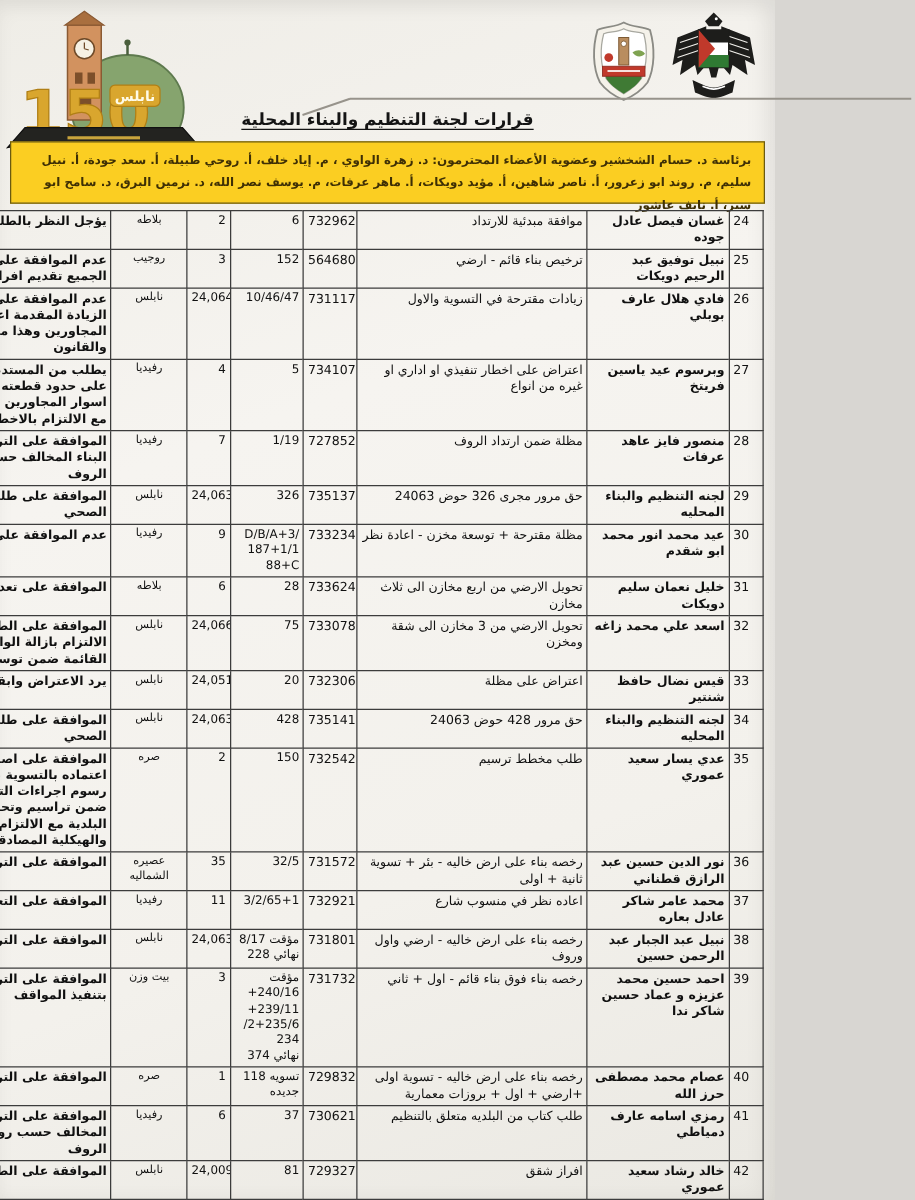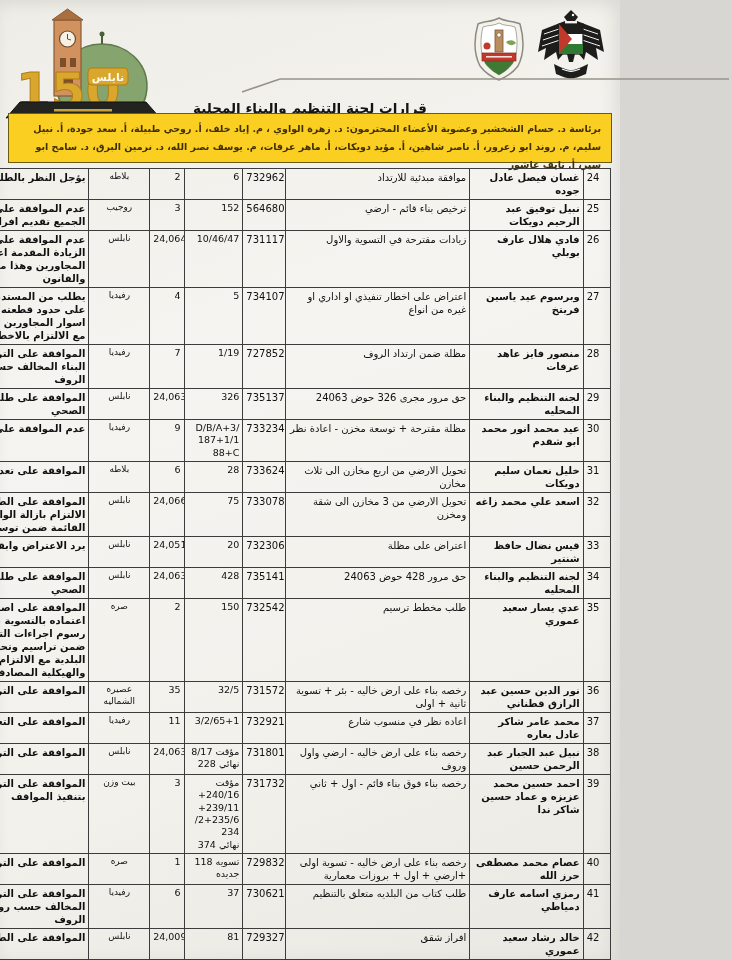--- a/index.html
+++ b/index.html
@@ -19,21 +19,21 @@
   .eagle{position:absolute;right:10px;top:8px;}
   .brand{
     position:absolute;top:52px;right:164px;
     font-weight:bold;font-size:13.5px;color:#1b1b1b;white-space:nowrap;
   }
   .brand .ar{font-size:15.5px;margin-right:6px;}
   .rule-svg{position:absolute;top:68px;left:0;}
   .doc-title{
     position:absolute;top:88px;left:0;width:100%;
     text-align:center;font-size:13.5px;font-weight:bold;color:#141414;
-    text-decoration:underline;text-underline-offset:3px;margin-top:12px;
+    text-decoration:underline;text-underline-offset:3px;
   }
   
   .session{
     position:absolute;top:113px;left:8px;right:8px;height:50px;
     display:flex;direction:rtl;
     background:#fbce22;border:1px solid #6b5b10;box-sizing:border-box;
   }
   .session .info{
     width:148px;box-sizing:border-box;border-left:1px solid #55470c;
     padding:4px 8px 0 4px;font-size:10px;font-weight:bold;color:#3e2f05;

